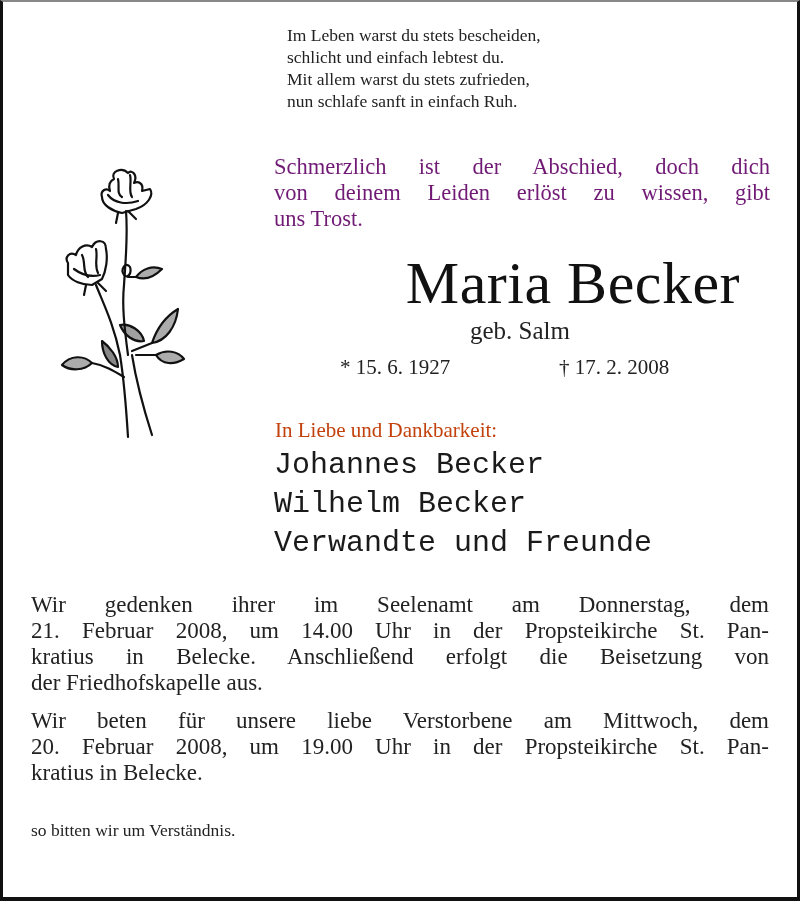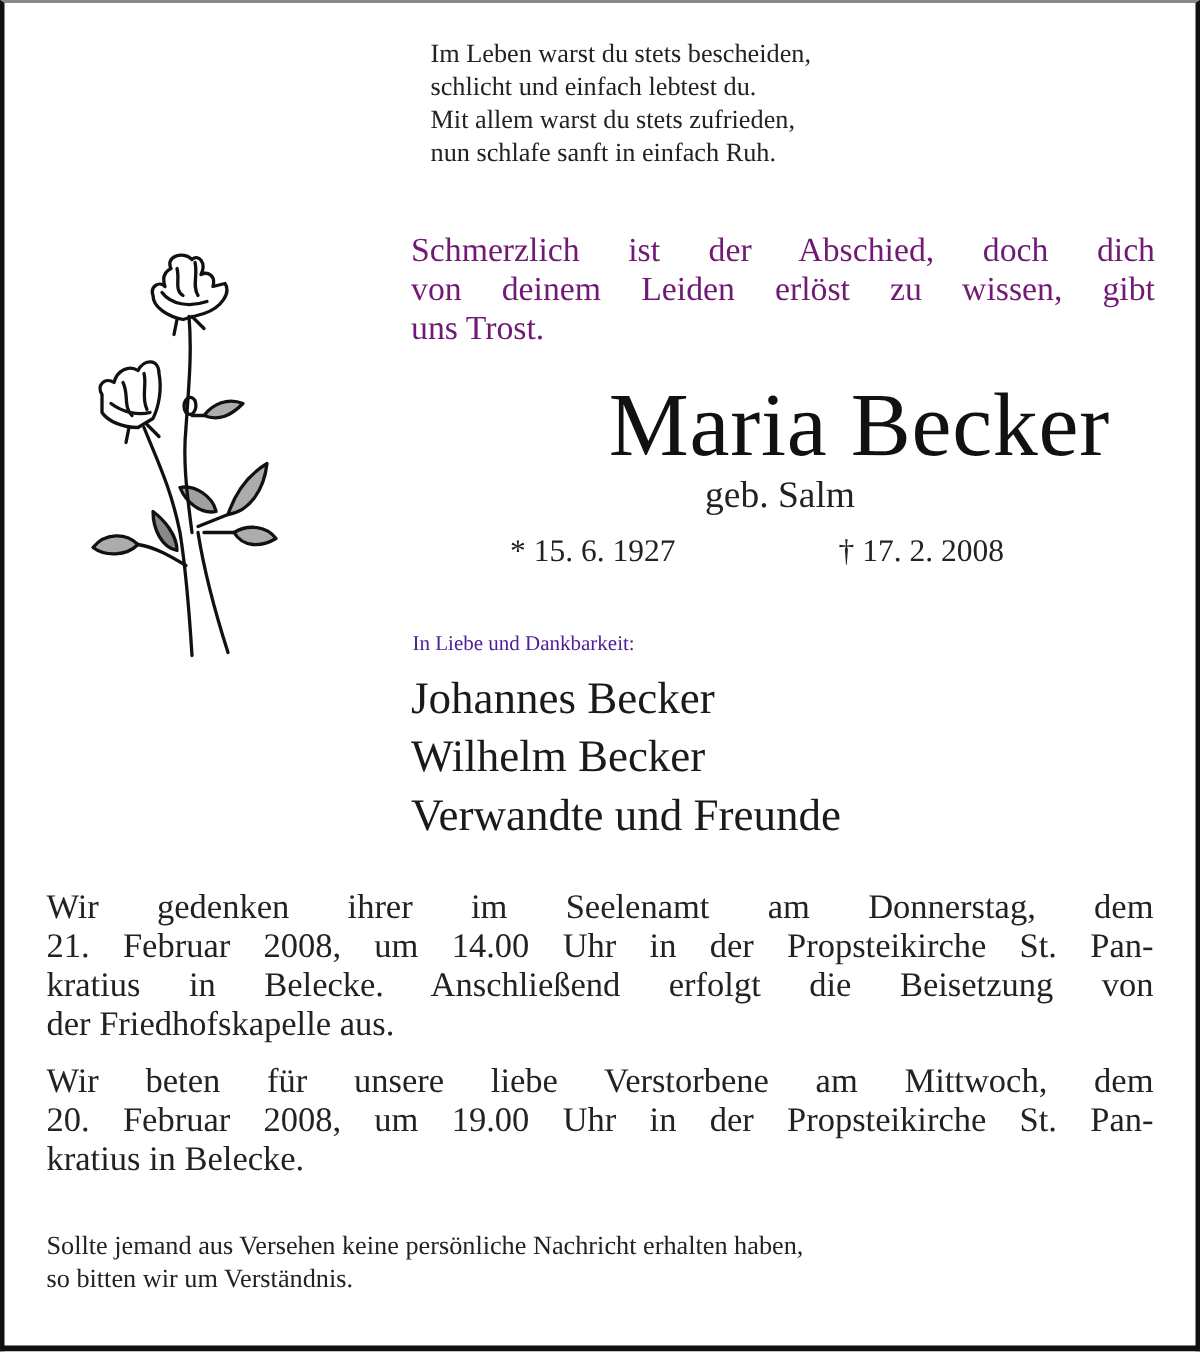--- a/index.html
+++ b/index.html
@@ -80,32 +80,33 @@
       line-height: 26px;
       color: #222;
       white-space: nowrap;
     }
     .dates.born { left: 340px; }
     .dates.died { left: 559px; }
     .mourners-intro {
       position: absolute;
       left: 275px;
       top: 417px;
-      font-size: 14px;
-      line-height: 26px;
-      color: #4c1d95;
+      font-size: 21px;
+      line-height: 26px;
+      color: #c2410c;
       white-space: nowrap;
     }
     .mourners {
       position: absolute;
       left: 274px;
       top: 446px;
       font-size: 30px;
       line-height: 39px;
       color: #1a1a1a;
+      font-family: Liberation Mono, monospace;
     }
     .mourners div { white-space: nowrap; }
     .para {
       position: absolute;
       left: 31px;
       width: 738px;
       font-size: 23px;
       line-height: 26px;
       color: #222;
     }
@@ -208,15 +209,14 @@
   <span class="line last">der Friedhofskapelle aus.</span>
 </div>
 
 <div class="para prayer">
   <span class="line">Wir beten für unsere liebe Verstorbene am Mittwoch, dem</span>
   <span class="line">20. Februar 2008, um 19.00 Uhr in der Propsteikirche St. Pan-</span>
   <span class="line last">kratius in Belecke.</span>
 </div>
 
 <div class="note">
-  <div>Sollte jemand aus Versehen keine persönliche Nachricht erhalten haben,</div>
   <div>so bitten wir um Verständnis.</div>
 </div>
 
 </body></html>

